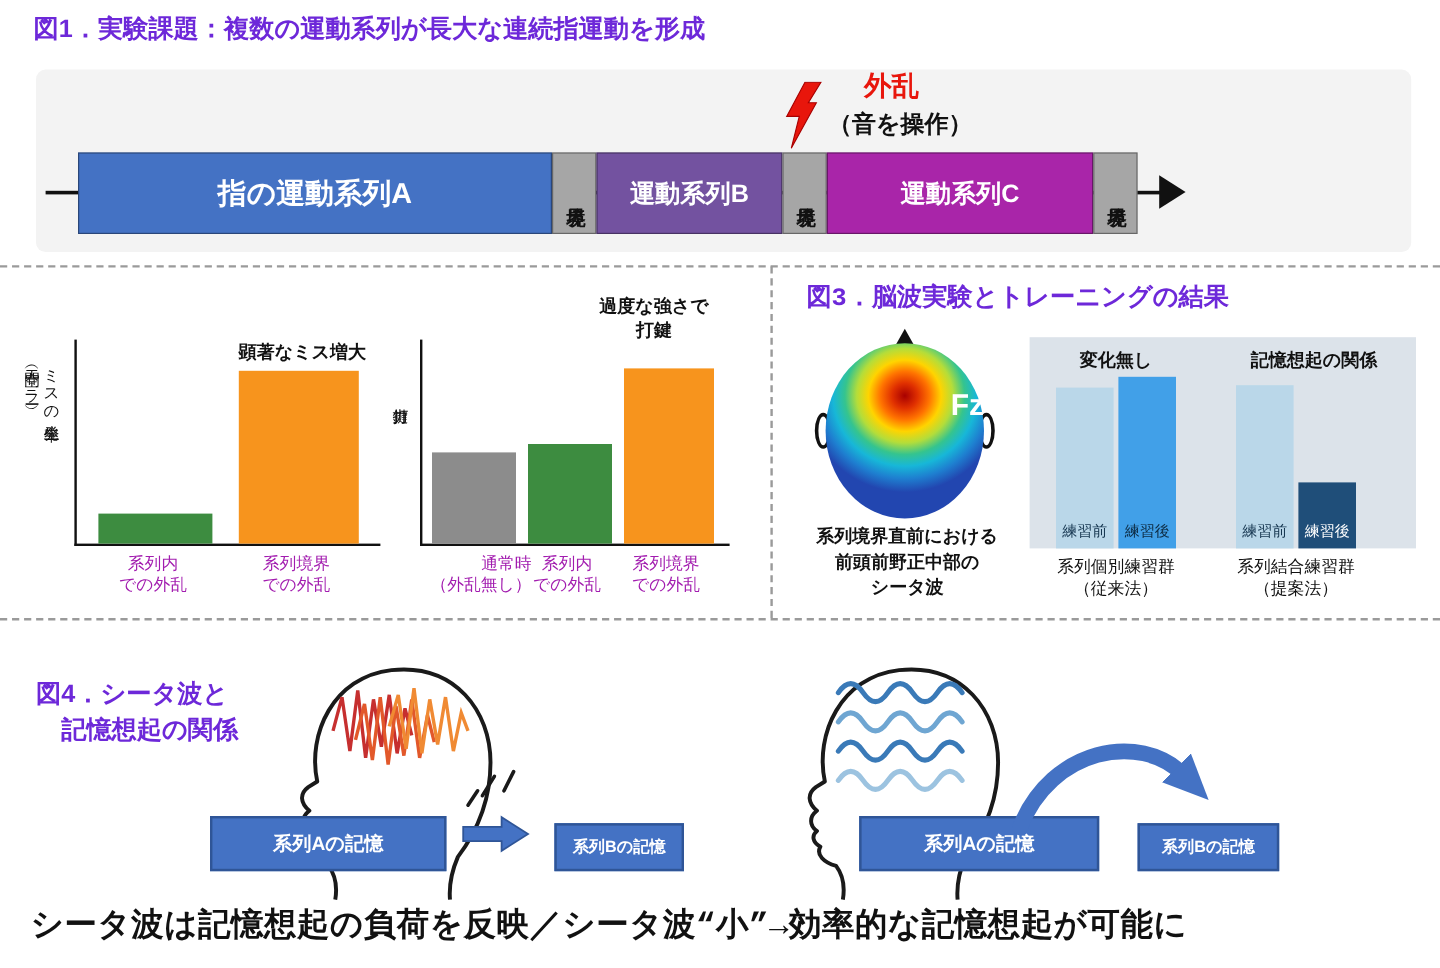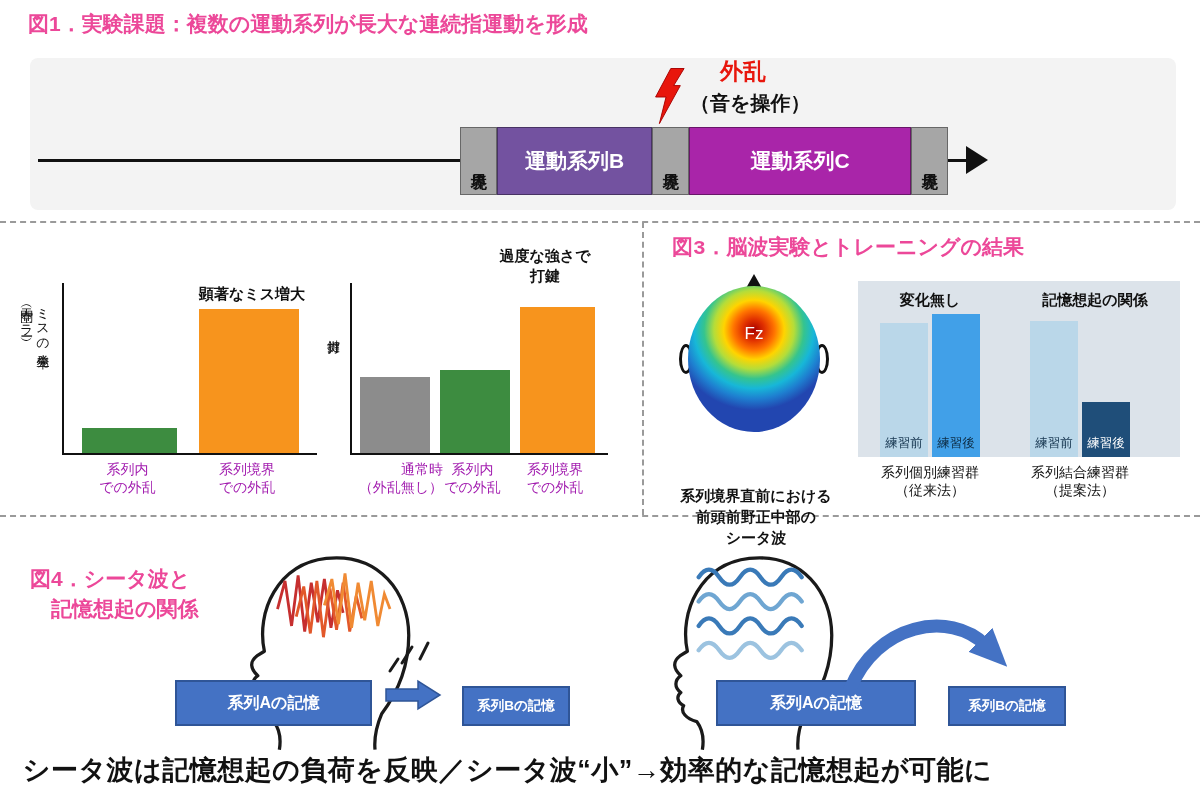--- a/index.html
+++ b/index.html
@@ -1,21 +1,21 @@
 <!DOCTYPE html>
 <html><head>
 <meta charset="utf-8">
 <style>
   * { margin:0; padding:0; box-sizing:border-box; }
   body { background:#fff; font-family:"Liberation Sans","DejaVu Sans",sans-serif; }
   #canvas { position:relative; width:1200px; height:807px; background:#fff; overflow:hidden; color:#111; }
   .abs { position:absolute; }
   .pre { white-space:pre-line; }
-  .fig-title { font-weight:bold; font-size:21px; color:#ec4899; }
-  .center { text-align:center;margin-top:48px; }
+  .fig-title { font-weight:bold; font-size:21px; color:#6d28d9; }
+  .center { text-align:center; }
 
   
   .fig1-panel { left:30px; top:58px; width:1146px; height:152px; background:#f3f3f3; border-radius:8px; }
   .timeline-line { left:38px; top:159px; width:935px; height:3px; background:#111; }
   .timeline-arrowhead { left:966px; top:146px; width:0; height:0;
      border-top:14px solid transparent; border-bottom:14px solid transparent; border-left:22px solid #111; }
   .seg { top:127px; height:68px; display:flex; align-items:center; justify-content:center;
      color:#fff; font-weight:bold; border:1.5px solid rgba(0,0,0,.38); }
   .seg-boundary { writing-mode:vertical-rl; text-orientation:upright; color:#111; font-size:16px; font-weight:bold; letter-spacing:2px; }
   .bolt-wrap { left:648px; top:68px; width:38px; height:58px; }
@@ -33,42 +33,43 @@
   .xlab { font-size:14px; line-height:1.25; color:#a21caf; text-align:center; }
   .annot { font-size:15px; font-weight:bold; color:#111; text-align:center; line-height:1.3; }
 
   
   .topomap { left:688px; top:286px; width:132px; height:146px; }
   .topomap .nose { position:absolute; left:calc(50% - 9px); top:-12px; width:0; height:0;
      border-left:9px solid transparent; border-right:9px solid transparent; border-bottom:16px solid #111; }
   .topomap .ear { position:absolute; width:14px; height:30px; border:3px solid #111; border-radius:50%; top:58px; }
   .topomap .scalp { position:absolute; inset:0; border-radius:50%;
      background:radial-gradient(ellipse 62% 55% at 50% 30%, #a80000 0%, #e03000 13%, #ff7300 25%, #ffd400 37%, #b4dd3a 49%, #35c48e 61%, #17b7d8 73%, #1e7fd0 86%, #2246b0 100%); }
-  .topomap .fz { position:absolute; left:0; right:0; top:26%; text-align:center; color:#fff; font-weight:normal; font-size:17px; }
+  .topomap .fz { position:absolute; left:0; right:0; top:26%; text-align:right; color:#fff; font-weight:bold; font-size:25px; }
   .eeg-panel { left:858px; top:281px; width:322px; height:176px; background:#dce3ea; }
   .tbar { position:absolute; bottom:0; display:flex; align-items:flex-end; justify-content:center; }
   .tbar span { font-size:12.5px; margin-bottom:5px; }
   .eeg-annot { font-size:15px; font-weight:600; color:#111; text-align:center; }
   .group-lab { font-size:14px; line-height:1.3; color:#111; text-align:center; }
 
   
   .membox { background:#4472C4; border:2px solid #2F5597; color:#fff; font-weight:bold;
      display:flex; align-items:center; justify-content:center; }
-  .footer-line { left:0; top:752px; width:1015px; text-align:center; font-size:27px; font-weight:bold; color:#111; letter-spacing:0.5px; }
+  .footer-line { left:0; top:752px; width:1015px; text-align:center; font-size:27px; font-weight:bold; color:#111; letter-spacing:0.5px;font-family:Liberation Mono, monospace; }
 </style>
 </head>
 <body>
 
 <div id="canvas">
 
   <div class="abs fig-title" style="left:28px; top:10px;">図1．実験課題：複数の運動系列が長大な連続指運動を形成</div>
   <div class="abs fig1-panel"></div>
   <div class="abs timeline-line"></div>
   <div class="abs timeline-arrowhead"></div>
 
+  <div class="abs seg" style="left:65px; width:395px; background:#4472C4; font-size:24px;">指の運動系列A</div>
   <div class="abs seg seg-boundary" style="left:460px; width:37px; background:#A6A6A6;">境界</div>
   <div class="abs seg" style="left:497px; width:155px; background:#7352A0; font-size:21px;">運動系列B</div>
   <div class="abs seg seg-boundary" style="left:652px; width:37px; background:#A6A6A6;">境界</div>
   <div class="abs seg" style="left:689px; width:222px; background:#A925A9; font-size:21px;">運動系列C</div>
   <div class="abs seg seg-boundary" style="left:911px; width:37px; background:#A6A6A6;">境界</div>
 
   <div class="abs bolt-wrap">
     <svg width="38" height="58" viewBox="0 0 40 60">
       <polygon points="24,0 38,0 27,18 34,18 12,58 19,30 8,30" fill="#E8160C" stroke="#A80000" stroke-width="1"></polygon>
     </svg>

